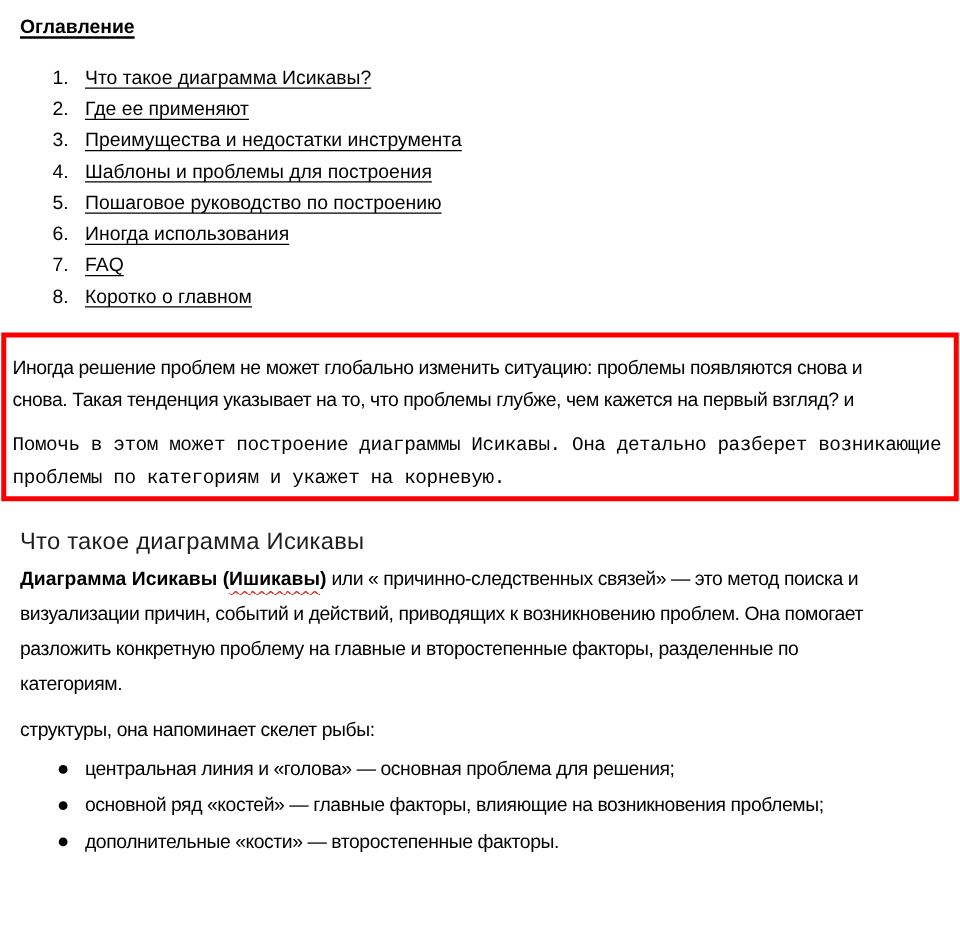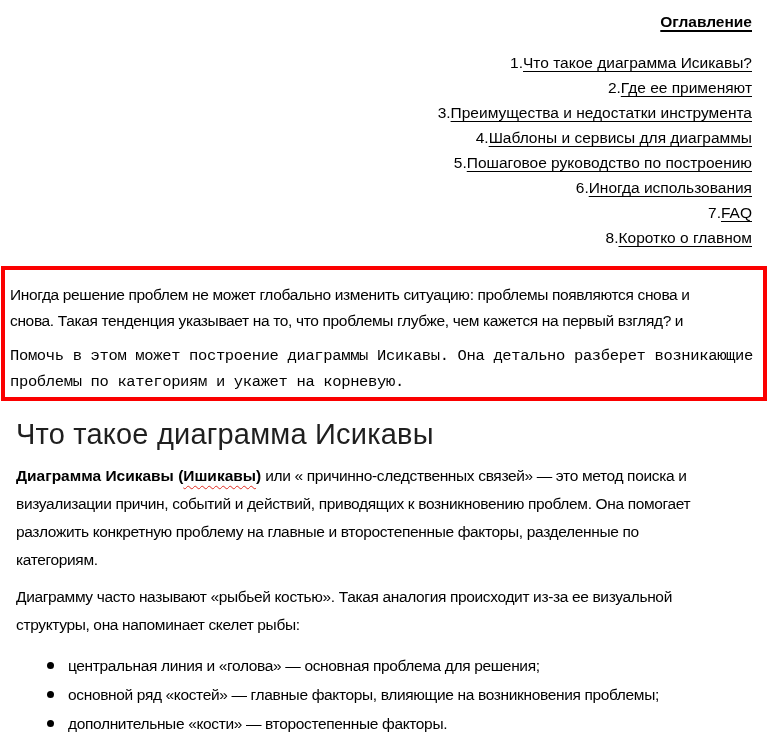--- a/index.html
+++ b/index.html
@@ -11,21 +11,21 @@
   *{margin:0;padding:0;box-sizing:border-box;}
   html,body{background:#ffffff;}
   body{
     width:768px;height:749px;overflow:hidden;
     font-family:"Liberation Sans","DejaVu Sans",sans-serif;
     color:var(--text-color);
   }
   .page{width:768px;height:749px;background:#ffffff;}
 
   
-  .toc{padding:12px 16px 0 16px;text-align:right;}
+  .toc{padding:12px 16px 0 16px;}
   .toc-title{
     display:inline-block;
     font-size:15.5px;font-weight:700;line-height:20px;
     text-decoration:underline;
     text-decoration-thickness:1.5px;
     text-underline-offset:3px;
   }
   .toc-list{margin-top:18px;}
   .toc-item{
     line-height:25px;font-size:15.5px;
@@ -55,42 +55,42 @@
   .box-line{
     font-size:15.5px;line-height:26px;
     letter-spacing:-0.35px;
     white-space:nowrap;
   }
 
   
   .article{padding:0 16px;}
   .section-heading{
     margin-top:17px;
-    font-size:29px;font-weight:400;line-height:32px;
+    font-size:19px;font-weight:400;line-height:32px;
     color:var(--heading-color);
     letter-spacing:0.2px;
   }
-  .body-para{margin-top:12px;}
+  .body-para{margin-top:0;}
   .body-para.second{margin-top:9px;}
   .body-line{
     font-size:15.5px;line-height:28px;
     letter-spacing:-0.35px;
     white-space:nowrap;
   }
   .bold-lead{font-weight:700;letter-spacing:0;}
   .misspelled{
     font-weight:700;letter-spacing:0;
     text-decoration:underline wavy var(--spellcheck-red);
     text-decoration-thickness:1px;
     text-underline-offset:4px;
     text-decoration-skip-ink:none;
   }
 
   
-  .bullet-list{margin-top:12px;}
+  .bullet-list{margin-top:2px;}
   .bullet-item{
     position:relative;
     padding-left:52px;
     font-size:15.5px;line-height:29px;
     letter-spacing:-0.35px;
     white-space:nowrap;
   }
   .bullet-dot{
     position:absolute;left:31px;top:11px;
     width:7px;height:7px;border-radius:50%;
@@ -109,21 +109,21 @@
       <div class="toc-item">
         <span class="toc-num">1.</span><span class="toc-link">Что такое диаграмма Исикавы?</span>
       </div>
       <div class="toc-item">
         <span class="toc-num">2.</span><span class="toc-link">Где ее применяют</span>
       </div>
       <div class="toc-item">
         <span class="toc-num">3.</span><span class="toc-link">Преимущества и недостатки инструмента</span>
       </div>
       <div class="toc-item">
-        <span class="toc-num">4.</span><span class="toc-link">Шаблоны и сервисы для диаграммы</span>
+        <span class="toc-num">4.</span><span class="toc-link">Шаблоны и проблемы для построения</span>
       </div>
       <div class="toc-item">
         <span class="toc-num">5.</span><span class="toc-link">Пошаговое руководство по построению</span>
       </div>
       <div class="toc-item">
         <span class="toc-num">6.</span><span class="toc-link">Иногда использования</span>
       </div>
       <div class="toc-item">
         <span class="toc-num">7.</span><span class="toc-link">FAQ</span>
       </div>
@@ -148,21 +148,20 @@
     <h1 class="section-heading">Что такое диаграмма Исикавы</h1>
 
     <div class="body-para">
       <div class="body-line"><span class="bold-lead">Диаграмма Исикавы (</span><span class="misspelled">Ишикавы</span><span class="bold-lead">)</span><span> или « причинно-следственных связей» — это метод поиска и</span></div>
       <div class="body-line">визуализации причин, событий и действий, приводящих к возникновению проблем. Она помогает</div>
       <div class="body-line">разложить конкретную проблему на главные и второстепенные факторы, разделенные по</div>
       <div class="body-line">категориям.</div>
     </div>
 
     <div class="body-para second">
-      <div class="body-line">Диаграмму часто называют «рыбьей костью». Такая аналогия происходит из-за ее визуальной</div>
       <div class="body-line">структуры, она напоминает скелет рыбы:</div>
     </div>
 
     <div class="bullet-list">
       <div class="bullet-item">
         <span class="bullet-dot"></span><span>центральная линия и «голова» — основная проблема для решения;</span>
       </div>
       <div class="bullet-item">
         <span class="bullet-dot"></span><span>основной ряд «костей» — главные факторы, влияющие на возникновения проблемы;</span>
       </div>

